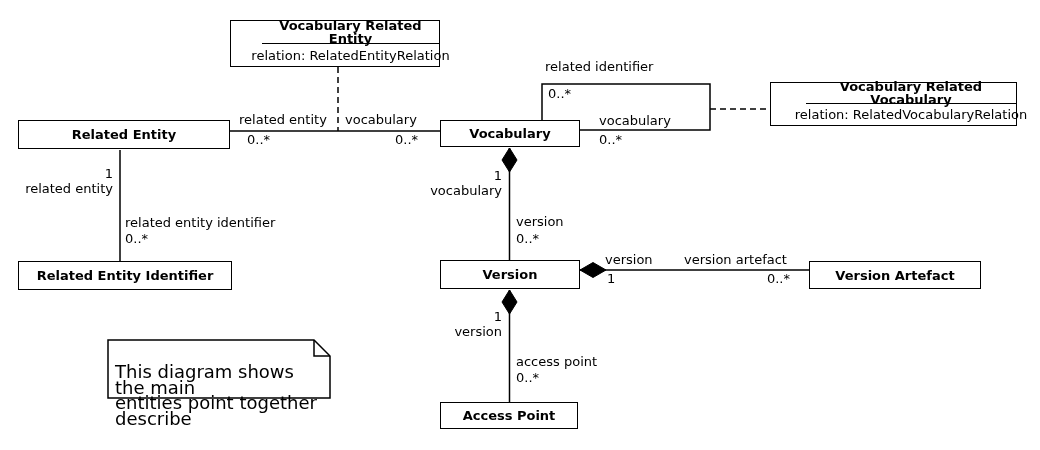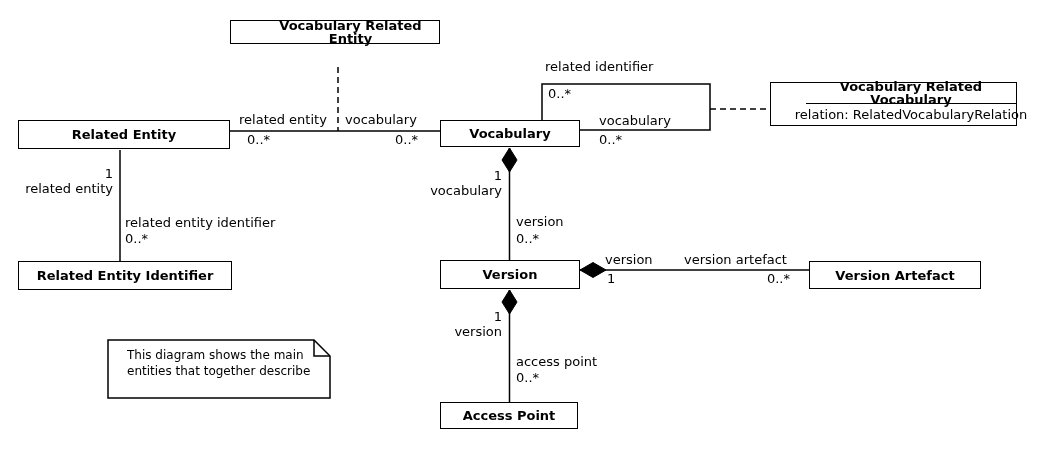--- a/index.html
+++ b/index.html
@@ -17,22 +17,22 @@
     background:#fff;border:1.5px solid #000;box-sizing:border-box;
     text-align:center;font-size:13px;line-height:1;
   }
   .uml-box .title{font-weight:bold;display:flex;align-items:center;justify-content:center;}
   .uml-box .attr{border-top:1.5px solid #000;font-weight:normal;display:flex;align-items:center;justify-content:center;white-space:nowrap;}
   .lbl{
     position:absolute;z-index:3;font-size:13px;line-height:15px;white-space:nowrap;
   }
   .r{text-align:right;}
   #note-text{
-    position:absolute;z-index:3;left:115px;top:348px;width:210px;
-    font-size:12px;line-height:15.5px;margin-left:12px;
+    position:absolute;z-index:3;left:115px;top:364px;width:210px;
+    font-size:18px;line-height:15.5px;
   }
 </style>
 </head>
 <body>
 
 <div id="canvas">
 
   <svg class="layer" width="1040" height="450">
 
     <line x1="230" y1="131" x2="440" y2="131" stroke="#000" stroke-width="1.5"></line>
@@ -55,20 +55,21 @@
     <polygon points="509.5,290 517,302 509.5,314 502,302" fill="#000" stroke="#000"></polygon>
 
     <g>
       <polygon points="108,340 314,340 330,356 330,398 108,398" fill="#fff" stroke="#000" stroke-width="1.5"></polygon>
       <polyline points="314,340 314,356 330,356" fill="none" stroke="#000" stroke-width="1.5"></polyline>
     </g>
   </svg>
 
   <div class="uml-box" style="left:230px;top:20px;width:210px;padding-left:31px;">
     <div class="title" style="height:22px;">Vocabulary Related Entity</div>
+    <div class="attr" style="height:22px;">relation: RelatedEntityRelation</div>
   </div>
 
   <div class="uml-box" style="left:18px;top:120px;width:212px;">
     <div class="title" style="height:27px;">Related Entity</div>
   </div>
 
   <div class="uml-box" style="left:440px;top:120px;width:140px;">
     <div class="title" style="height:25px;">Vocabulary</div>
   </div>
 
@@ -118,16 +119,16 @@
   <div class="lbl" style="left:684px;top:252px;">version artefact</div>
   <div class="lbl r" style="left:760px;top:271px;width:30px;">0..*</div>
 
   <div class="lbl r" style="left:480px;top:309px;width:22px;">1</div>
   <div class="lbl r" style="left:429px;top:324px;width:73px;">version</div>
   <div class="lbl" style="left:516px;top:354px;">access point</div>
   <div class="lbl" style="left:516px;top:370px;">0..*</div>
 
   <div id="note-text">
     <div>This diagram shows the main</div>
-    <div>entities that together describe</div>
+    <div>entities point together describe</div>
   </div>
 
 </div>
 
 </body></html>

